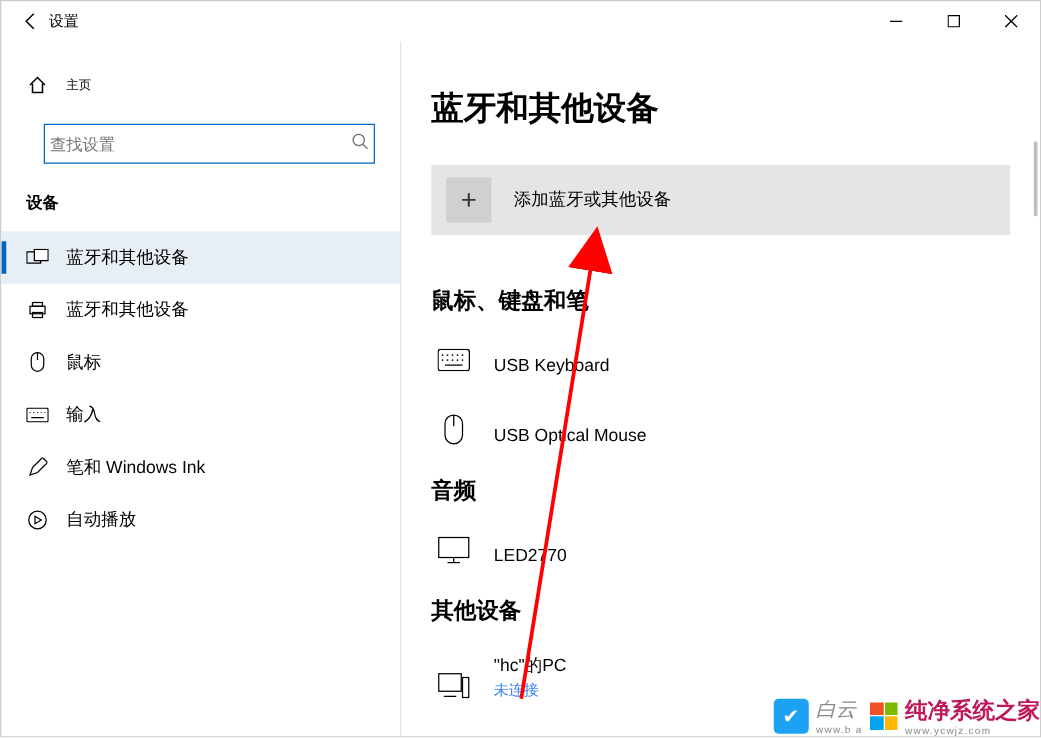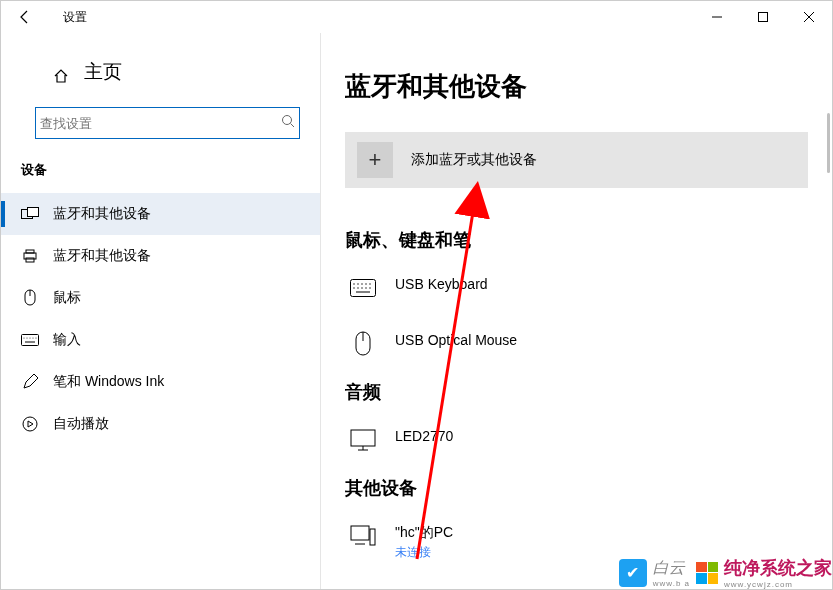--- a/index.html
+++ b/index.html
@@ -1,42 +1,42 @@
 <!DOCTYPE html>
 <html><head>
   <meta charset="utf-8">
   <style>
     * { margin: 0; padding: 0; box-sizing: border-box; font-family: "Microsoft YaHei", "Segoe UI", sans-serif; }
     body { background: #fff; width: 833px; height: 590px; overflow: hidden; position: relative; }
     .window { width: 833px; height: 590px; border: 1px solid #ccc; background: #fff; display: flex; flex-direction: column; position: relative; }
     .titlebar { height: 32px; display: flex; align-items: center; justify-content: space-between; padding: 0 0 0 14px; }
-    .titlebar-left { display: flex; align-items: center; gap: 28px; }
+    .titlebar-left { display: flex; align-items: center; gap: 4px; }
     .back-btn { width: 20px; height: 20px; display: flex; align-items: center; justify-content: center; cursor: pointer; }
     .title-text { font-size: 12px; color: #000; }
     .win-controls { display: flex; }
     .win-btn { width: 46px; height: 32px; display: flex; align-items: center; justify-content: center; cursor: pointer; }
     .content { flex: 1; display: flex; overflow: hidden; }
     .sidebar { width: 320px; border-right: 1px solid #e5e5e5; padding-top: 18px; display: flex; flex-direction: column; overflow-y: auto; }
-    .home-row { display: flex; align-items: flex-end; gap: 14px; padding: 8px 20px; margin-bottom: 14px; cursor: pointer; font-size: 19px; margin-left: 31px; }
+    .home-row { display: flex; align-items: center; gap: 14px; padding: 8px 20px; margin-bottom: 14px; cursor: pointer; font-size: 10px; }
     .search-wrap { padding: 0 20px 22px 34px; }
     .search-box { width: 100%; height: 32px; border: 1px solid #0067c0; display: flex; align-items: center; padding: 0 4px; gap: 47px; }
     .search-input { flex: 1; border: none; outline: none; font-size: 13px; color: #666; background: transparent; }
     .search-ico { color: #666; }
     .section-label { padding: 0 20px 14px 20px; font-size: 13px; font-weight: 600; }
     .nav-item { display: flex; align-items: center; gap: 14px; padding: 12px 20px; cursor: pointer; font-size: 14px; position: relative; }
     .nav-item.active { background: #e8eef6; }
     .nav-item.active::before { content: ''; position: absolute; left: 0; top: 8px; bottom: 8px; width: 4px; background: #0067c0; }
     .nav-icon { width: 18px; height: 18px; display: flex; align-items: center; justify-content: center; flex-shrink: 0; }
     .main { flex: 1; padding: 36px 24px 0 24px; overflow-y: auto; position: relative; }
     .page-title { font-size: 26px; font-weight: 600; margin-bottom: 28px; }
     .add-device { background: #e5e5e5; height: 56px; display: flex; align-items: center; gap: 18px; padding: 0 12px; cursor: pointer; margin-bottom: 40px; }
     .add-plus { width: 36px; height: 36px; background: #d0d0d0; display: flex; align-items: center; justify-content: center; font-size: 22px; color: #333; }
     .add-label { font-size: 14px; }
     .cat-title { font-size: 18px; font-weight: 700; margin-bottom: 16px; }
-    .device-row { display: flex; align-items: flex-start; gap: 18px; padding: 8px 0 24px 4px; }
+    .device-row { display: flex; align-items: flex-end; gap: 18px; padding: 8px 0 24px 4px; }
     .device-icon { width: 28px; height: 24px; display: flex; align-items: center; justify-content: center; }
     .device-info { display: flex; flex-direction: column; gap: 2px; }
     .device-name { font-size: 14px; }
     .device-status { font-size: 12px; color: #3b82f6; }
     .scrollbar { position: absolute; right: 2px; top: 80px; width: 3px; height: 60px; background: #c0c0c0; border-radius: 2px; }
     .arrow-overlay { position: absolute; left: 398px; top: 148px; pointer-events: none; z-index: 10; }
     .watermark { position: absolute; right: 0; bottom: 0; display: flex; align-items: center; gap: 6px; z-index: 20; }
     .wm-bird { width: 28px; height: 28px; background: #1da1f2; border-radius: 4px; display: flex; align-items: center; justify-content: center; color: #fff; font-size: 16px; }
     .wm-text { font-size: 16px; color: #888; font-style: italic; }
     .wm-logo { width: 22px; height: 22px; display: grid; grid-template-columns: 1fr 1fr; grid-template-rows: 1fr 1fr; gap: 1px; }

